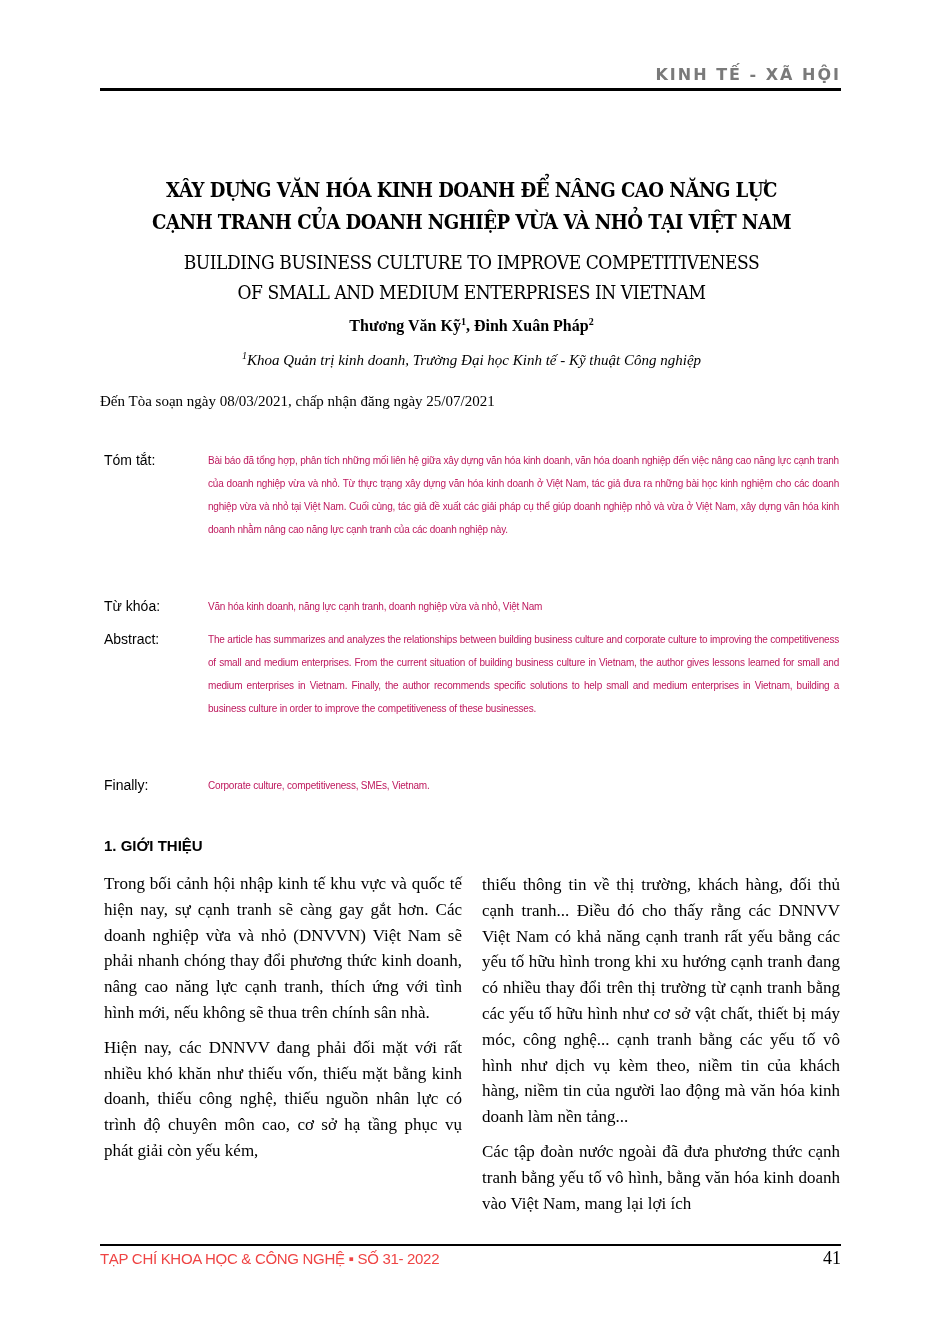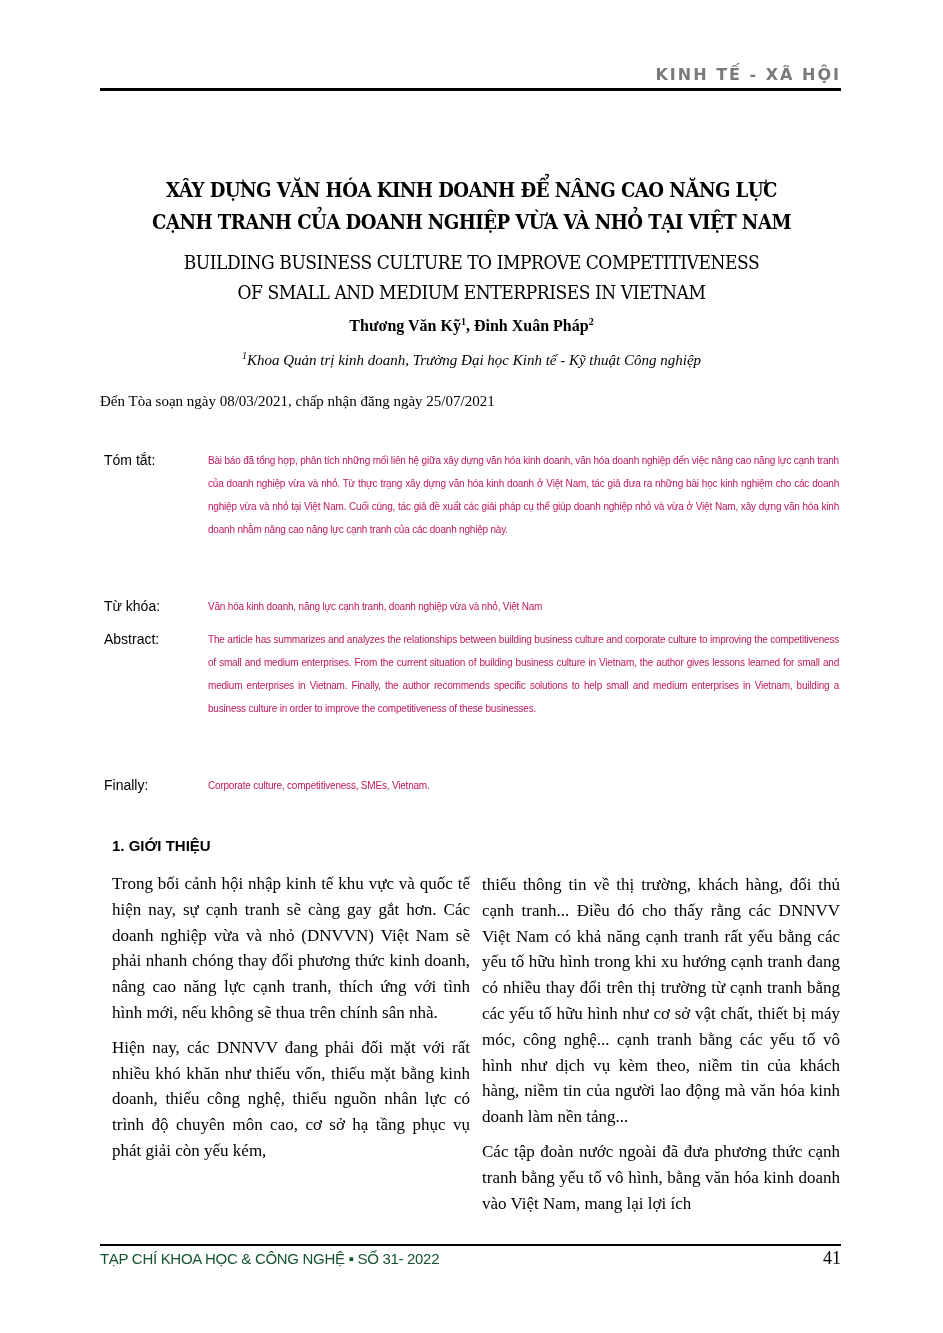--- a/index.html
+++ b/index.html
@@ -16,27 +16,27 @@
   .authors sup { font-size: 10px; }
   .affils { position: absolute; left: 100px; width: 743px; top: 345px; text-align: center; font-family: "Liberation Serif", serif; font-style: italic; font-size: 15px; line-height: 21px; }
   .affils sup { font-size: 10px; font-style: italic; }
   .dates { position: absolute; left: 100px; width: 743px; top: 393px; text-align: left; font-family: "Liberation Serif", serif; font-size: 15px; }
 
   .meta-row { position: absolute; left: 104px; width: 735px; display: flex; }
   .meta-label { width: 97px; flex: none; font-family: "Liberation Sans", sans-serif; font-weight: normal; font-size: 14px; line-height: 23px; }
   .meta-text { flex: 1; font-family: "Liberation Sans", sans-serif; font-size: 10px; line-height: 23px; text-align: justify; letter-spacing: -0.2px; color: #be185d; margin-left: 7px; }
 
   .col { position: absolute; top: 833px; width: 358px; }
-  .col-left { left: 112px; }
+  .col-left { left: 104px; }
   .col-right { left: 482px; margin-top: 39px; }
   .section-head { font-family: "Liberation Sans", sans-serif; font-weight: bold; font-size: 15px; line-height: 22px; margin: 2px 0 14px 0; }
   .para { font-family: "Liberation Serif", serif; font-size: 17px; line-height: 25.8px; text-align: justify; margin: 0 0 9px 0; }
 
   .footer-rule { position: absolute; left: 100px; top: 1244px; width: 741px; border-top: 2px solid #000; }
-  .footer-journal { position: absolute; left: 100px; top: 1250px; font-family: "Liberation Sans", sans-serif; font-size: 15px; color: #14532d; letter-spacing: -0.3px; }
+  .footer-journal { position: absolute; left: 100px; top: 1250px; font-family: "Liberation Sans", sans-serif; font-size: 15px; color: #ef4444; letter-spacing: -0.3px; }
   .footer-page { position: absolute; right: 102px; top: 1248px; font-family: "Liberation Serif", serif; font-size: 18px; }
 </style>
 </head>
 <body>
 
 <div class="page">
 
   <div class="running-head">
     <span class="running-head-text">KINH TẾ - XÃ HỘI</span>
   </div>

